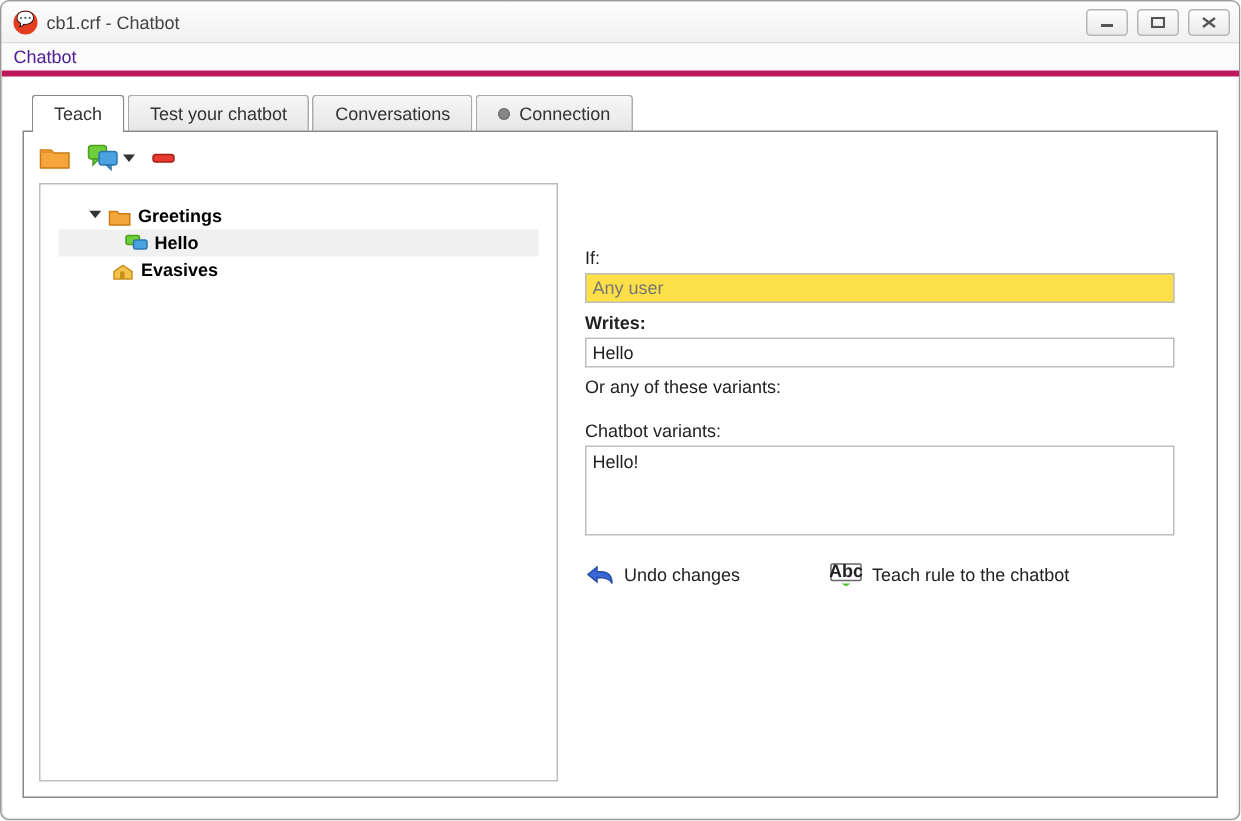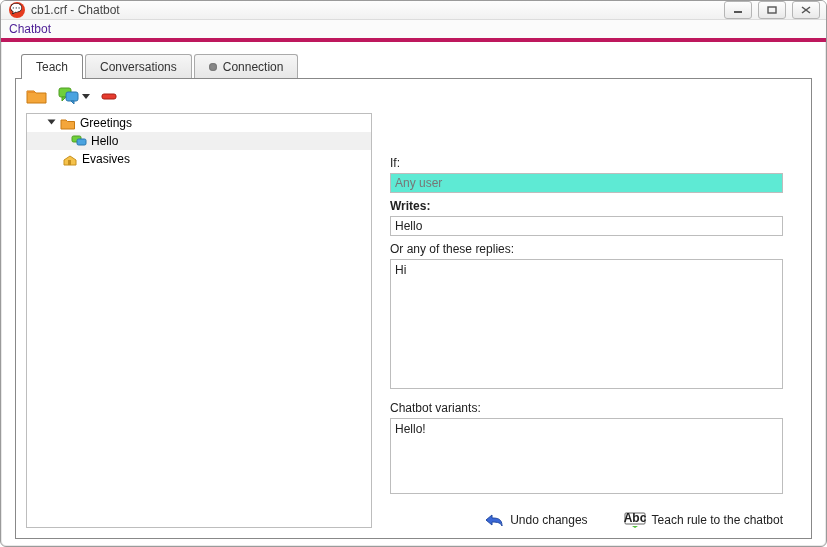--- a/index.html
+++ b/index.html
@@ -86,50 +86,50 @@
   .split {
     flex:1; display:flex; overflow:hidden;
   }
   .tree {
     width: 346px;
     border: 1px solid #bdbdbd;
     margin: 0 0 10px 10px;
     overflow:auto;
     background:#fff;
   }
-  .tree ul { list-style:none; margin:0; padding:0; }
+  .tree ul { list-style:none; margin:12px; padding:0;font-weight:bold; }
   .tree li { white-space:nowrap; }
   .tree-row { display:flex; align-items:center; height:18px; padding-left:4px; gap:4px; }
   .tree-row.depth1 { padding-left:22px; }
   .tree-row.depth2 { padding-left:44px; }
   .tree-row.sel { background:#f0f0f0; }
   .tri { width:0;height:0; border-top:4px solid transparent;border-bottom:4px solid transparent;border-left:5px solid #444; transform:rotate(45deg); margin-right:2px;}
   .tri.expanded { transform: rotate(90deg) translate(-1px,0); border-left-color:#333; }
   .folder-sm svg, .house-sm svg, .chat-sm svg { display:block; }
   .form {
     flex:1; padding: 0 28px 0 18px; display:flex; flex-direction:column;margin-top:41px;
   }
   .form label { color:#222; margin-top:2px; margin-bottom:3px; display:block; }
   .txt {
     width:100%; height:20px;
     border:1px solid #bdbdbd; padding:1px 4px;
     background:#fff; color:#222;
   }
-  .txt.ro { background:#5eead4; color:#777; }
+  .txt.ro { background:#fde047; color:#777; }
   .area {
     width:100%;
     border:1px solid #bdbdbd; padding:3px 4px;
     background:#fff; color:#222;
     resize:none;
     font-family: inherit;
   }
   .area.variants { height:130px; }
-  .area.replies { height:76px; }
+  .area.replies { height:60px; }
   .actions {
-    display:flex; gap:36px; justify-content:flex-end; align-items:center;
+    display:flex; gap:60px; justify-content:flex-start; align-items:center;
     padding: 18px 0 10px 0;
   }
   .link-btn { display:flex; align-items:center; gap:6px; color:#222; cursor:pointer; }
   .link-btn svg { display:block; }
 </style>
 </head>
 <body>
 
 <div class="window">
   <div class="titlebar">
@@ -158,20 +158,23 @@
   </div>
 
   <div class="menubar">
     <span>Chatbot</span>
   </div>
 
   <div class="client">
     <div class="tabs-row">
       <div class="tab active">
         <span>Teach</span>
+      </div>
+      <div class="tab">
+        <span>Test your chatbot</span>
       </div>
       <div class="tab">
         <span>Conversations</span>
       </div>
       <div class="tab">
         <span class="dot"></span>
         <span>Connection</span>
       </div>
     </div>
 
@@ -239,22 +242,21 @@
           </ul>
         </div>
 
         <div class="form">
           <label>If:</label>
           <input class="txt ro" readonly="" value="Any user" style="">
 
           <label style="margin-top:6px;font-weight:bold;">Writes:</label>
           <input class="txt" value="Hello" style="">
 
-          <label style="margin-top:6px;">Or any of these replies:</label>
-          <textarea class="area variants" style="">Hi</textarea>
+          <label style="margin-top:6px;">Or any of these variants:</label>
 
           <label style="margin-top:12px;">Chatbot variants:</label>
           <textarea class="area replies" style="">Hello!</textarea>
 
           <div class="actions">
             <div class="link-btn">
               <svg width="20" height="14">
                 <path d="M8 2 L2 7 L8 12 L8 9 C14 9 17 10 18 13 C18 6 14 5 8 5 Z" fill="#3a67d6" stroke="#234ba3"></path>
               </svg>
               <span>Undo changes</span>

